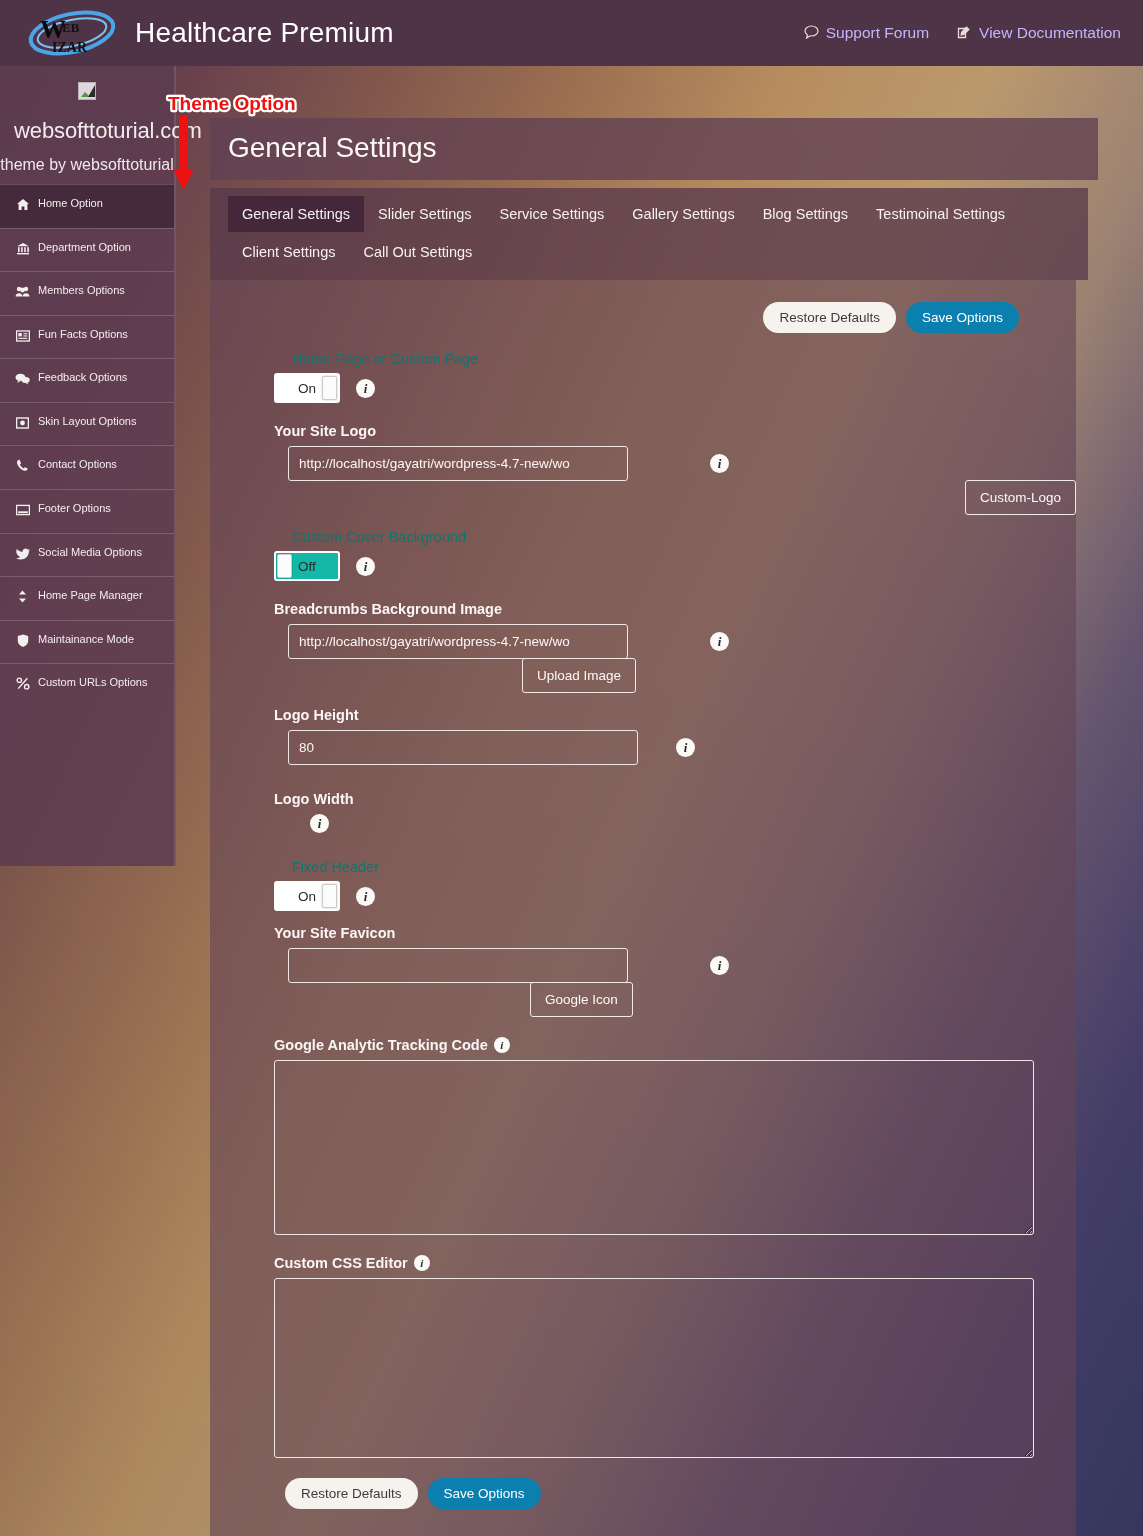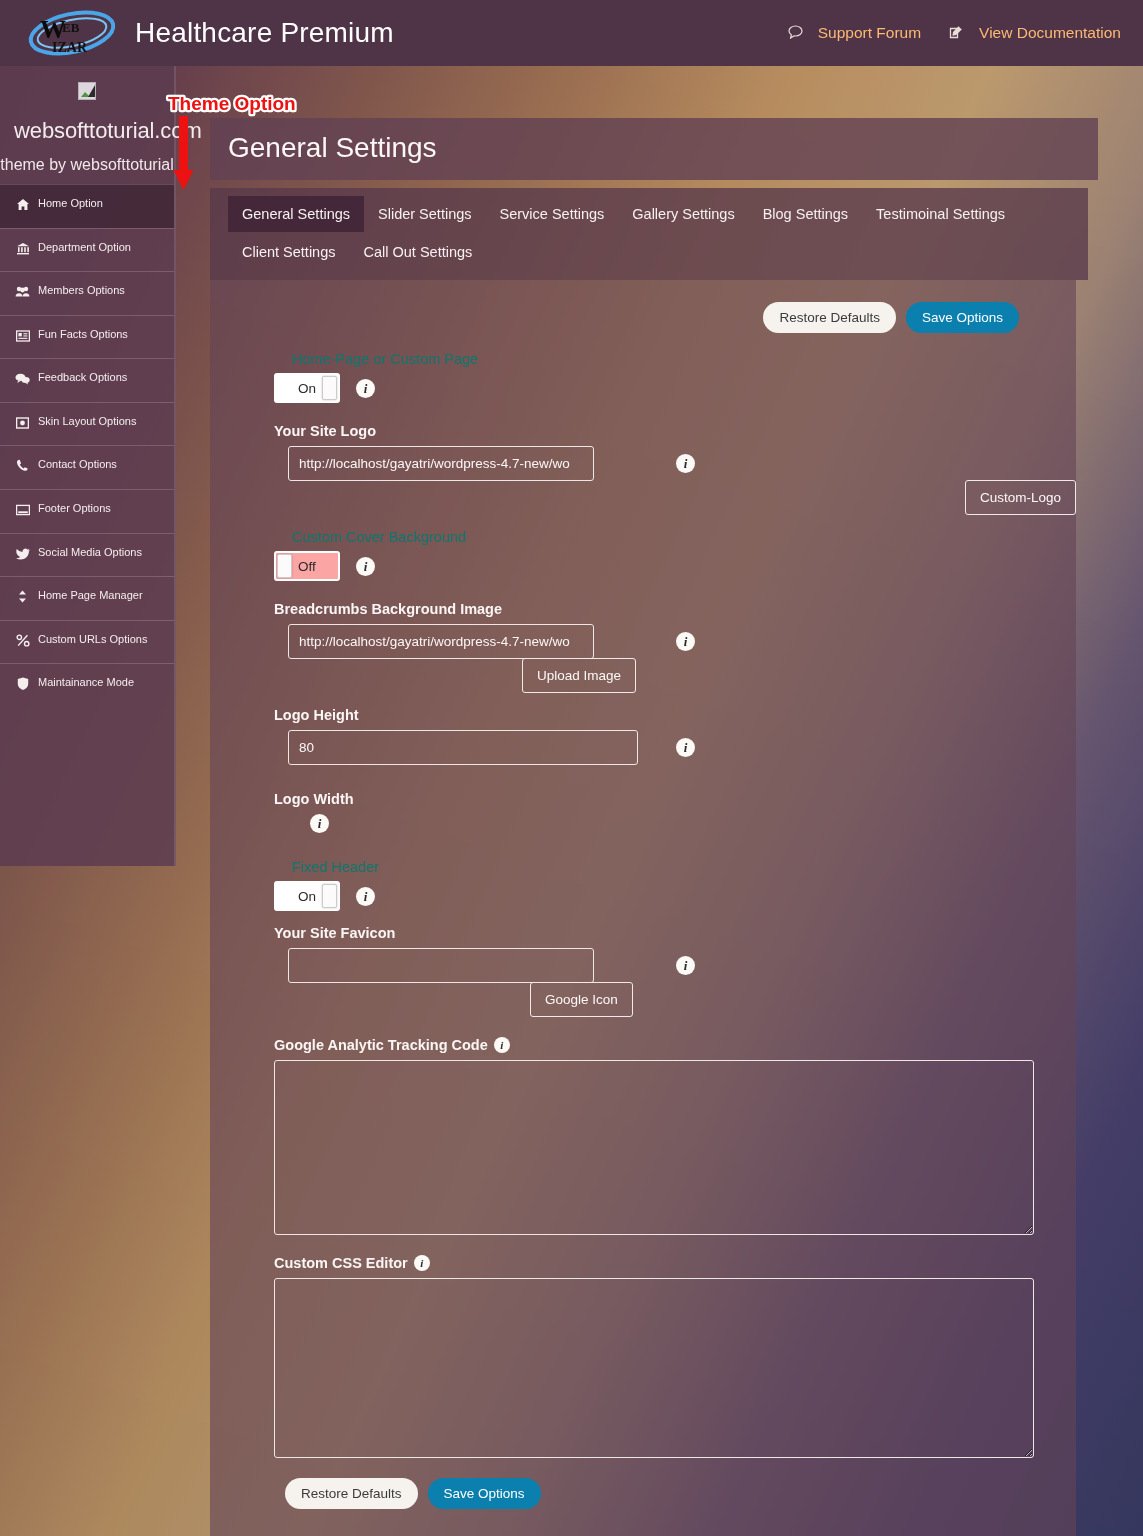--- a/index.html
+++ b/index.html
@@ -63,21 +63,21 @@
   }
   .brand-logo svg { display:block; }
   .brand-title {
     color: #ffffff; font-size: 28px; font-weight: 400; margin-left: 16px;
     letter-spacing: .2px;
   }
   .topbar-right {
     margin-left: auto; margin-right: 22px; display: flex; align-items: center; gap: 28px;
   }
   .topbar-link {
-    color: #fdba74; font-size: 15.5px; display: flex; align-items: center; gap: 15px;
+    color: #c4b5fd; font-size: 15.5px; display: flex; align-items: center; gap: 7px;
     text-decoration: none; cursor: pointer;
   }
   .topbar-link .ic { font-size: 15px; line-height: 1; display:inline-block; }
 
   
   .sidebar {
     position: absolute; left: 0; top: 66px; width: 176px; height: 800px;
     background: rgba(93,60,80,0.88);
     z-index: 20;
     border-right: 2px solid rgba(255,255,255,0.12);
@@ -189,30 +189,30 @@
     font-size: 13.5px; color: #2b2b2b;
   }
   .toggle .knob {
     position: absolute; top: 1px; width: 15px; height: 24px;
     background: #fbfbfb; border: 1px solid #cfcaca; border-radius: 2px;
     box-shadow: 0 0 2px rgba(0,0,0,.25);
   }
   .toggle.on .knob { right: 1px; }
   .toggle.on { background: #ffffff; }
   .toggle.off .knob { left: 1px; }
-  .toggle.off { background: #fca5a5; }
+  .toggle.off { background: #14b8a6; }
 
   .row-inline { display: flex; align-items: center; gap: 16px; }
 
   .txt {
     background: transparent; border: 1px solid #efe6e6; border-radius: 3px;
     color: #fcf7f7; font-size: 13.5px; padding: 9px 10px; outline: none;
     font-family: "Liberation Sans", sans-serif;
   }
-  .txt.w-url { width: 306px; }
+  .txt.w-url { width: 340px; }
   .txt.w-num { width: 350px; }
 
   .info {
     width: 19px; height: 19px; border-radius: 50%; background: #fbfaf6;
     color: #2a2a2a; font-size: 13px; font-weight: bold; font-style: italic;
     display: inline-flex; align-items: center; justify-content: center;
     font-family: "Liberation Serif", serif; flex: 0 0 19px; cursor: pointer;
     line-height: 1;
   }
   .info.small { width: 16px; height: 16px; font-size: 11px; flex: 0 0 16px;}
@@ -376,35 +376,35 @@
       <span class="sic">
         <svg width="11" height="13" viewBox="0 0 11 13">
             <path d="M5.5 0.6L9 4.6H2z" fill="#f5eeee"></path>
             <path d="M5.5 12.4L2 8.4h7z" fill="#f5eeee"></path>
           </svg>
       </span>
       <span>Home Page Manager</span>
     </li>
     <li class="side-item">
       <span class="sic">
+        <svg width="12" height="13" viewBox="0 0 12 13">
+            <path d="M6 0.6L11.2 2v5c0 3-2.4 5-5.2 5.9C3.2 12 0.8 10 0.8 7V2z" fill="#f5eeee"></path>
+          </svg>
+      </span>
+      <span>Maintainance Mode</span>
+    </li>
+    <li class="side-item">
+      <span class="sic">
         <svg width="14" height="13" viewBox="0 0 14 13">
             <circle cx="3.3" cy="3.3" r="2.2" fill="none" stroke="#f5eeee" stroke-width="1.4"></circle>
             <circle cx="10.7" cy="9.7" r="2.2" fill="none" stroke="#f5eeee" stroke-width="1.4"></circle>
             <path d="M11.4 1.2L2.2 11.6" stroke="#f5eeee" stroke-width="1.4"></path>
           </svg>
       </span>
       <span>Custom URLs Options</span>
-    </li>
-    <li class="side-item">
-      <span class="sic">
-        <svg width="12" height="13" viewBox="0 0 12 13">
-            <path d="M6 0.6L11.2 2v5c0 3-2.4 5-5.2 5.9C3.2 12 0.8 10 0.8 7V2z" fill="#f5eeee"></path>
-          </svg>
-      </span>
-      <span>Maintainance Mode</span>
     </li>
   </ul>
 </div>
 
 <div class="anno">
   <svg width="250" height="110" viewBox="0 0 250 110">
     <text x="4" y="20" font-family="Liberation Sans, sans-serif" font-size="19" font-weight="bold" stroke="#ffffff" stroke-width="4.5" fill="none" stroke-linejoin="round">Theme Option</text>
     <text x="4" y="20" font-family="Liberation Sans, sans-serif" font-size="19" font-weight="bold" fill="#ee1111">Theme Option</text>
     <g>
       <rect x="15" y="26" width="9" height="58" fill="#ee1111"></rect>

